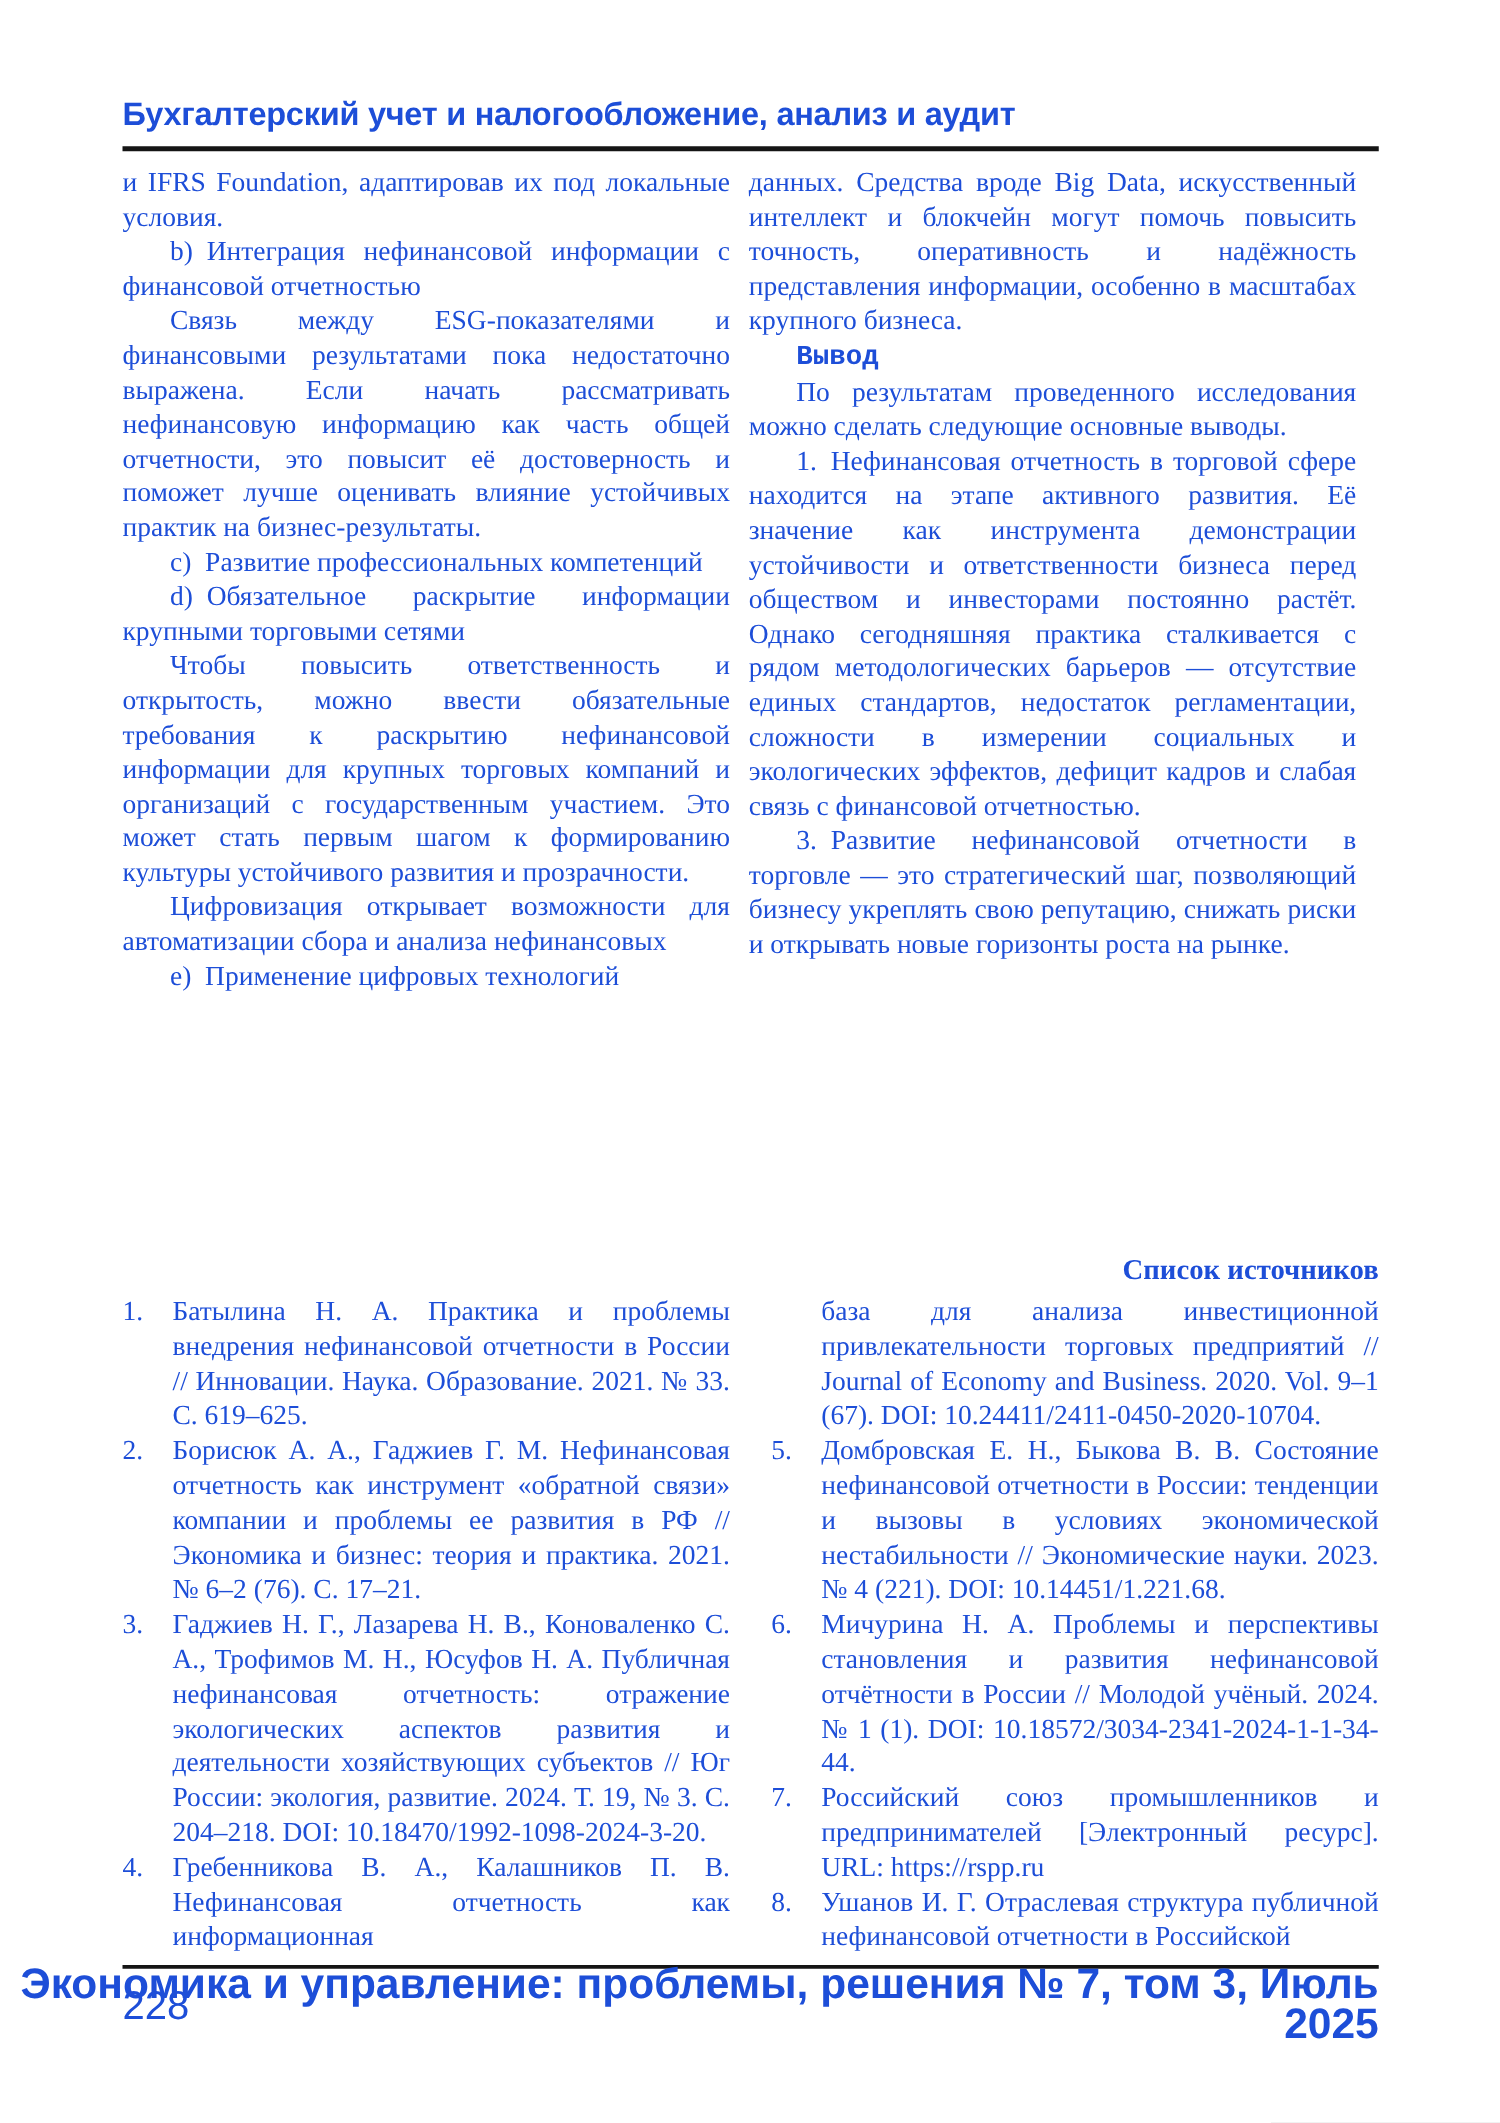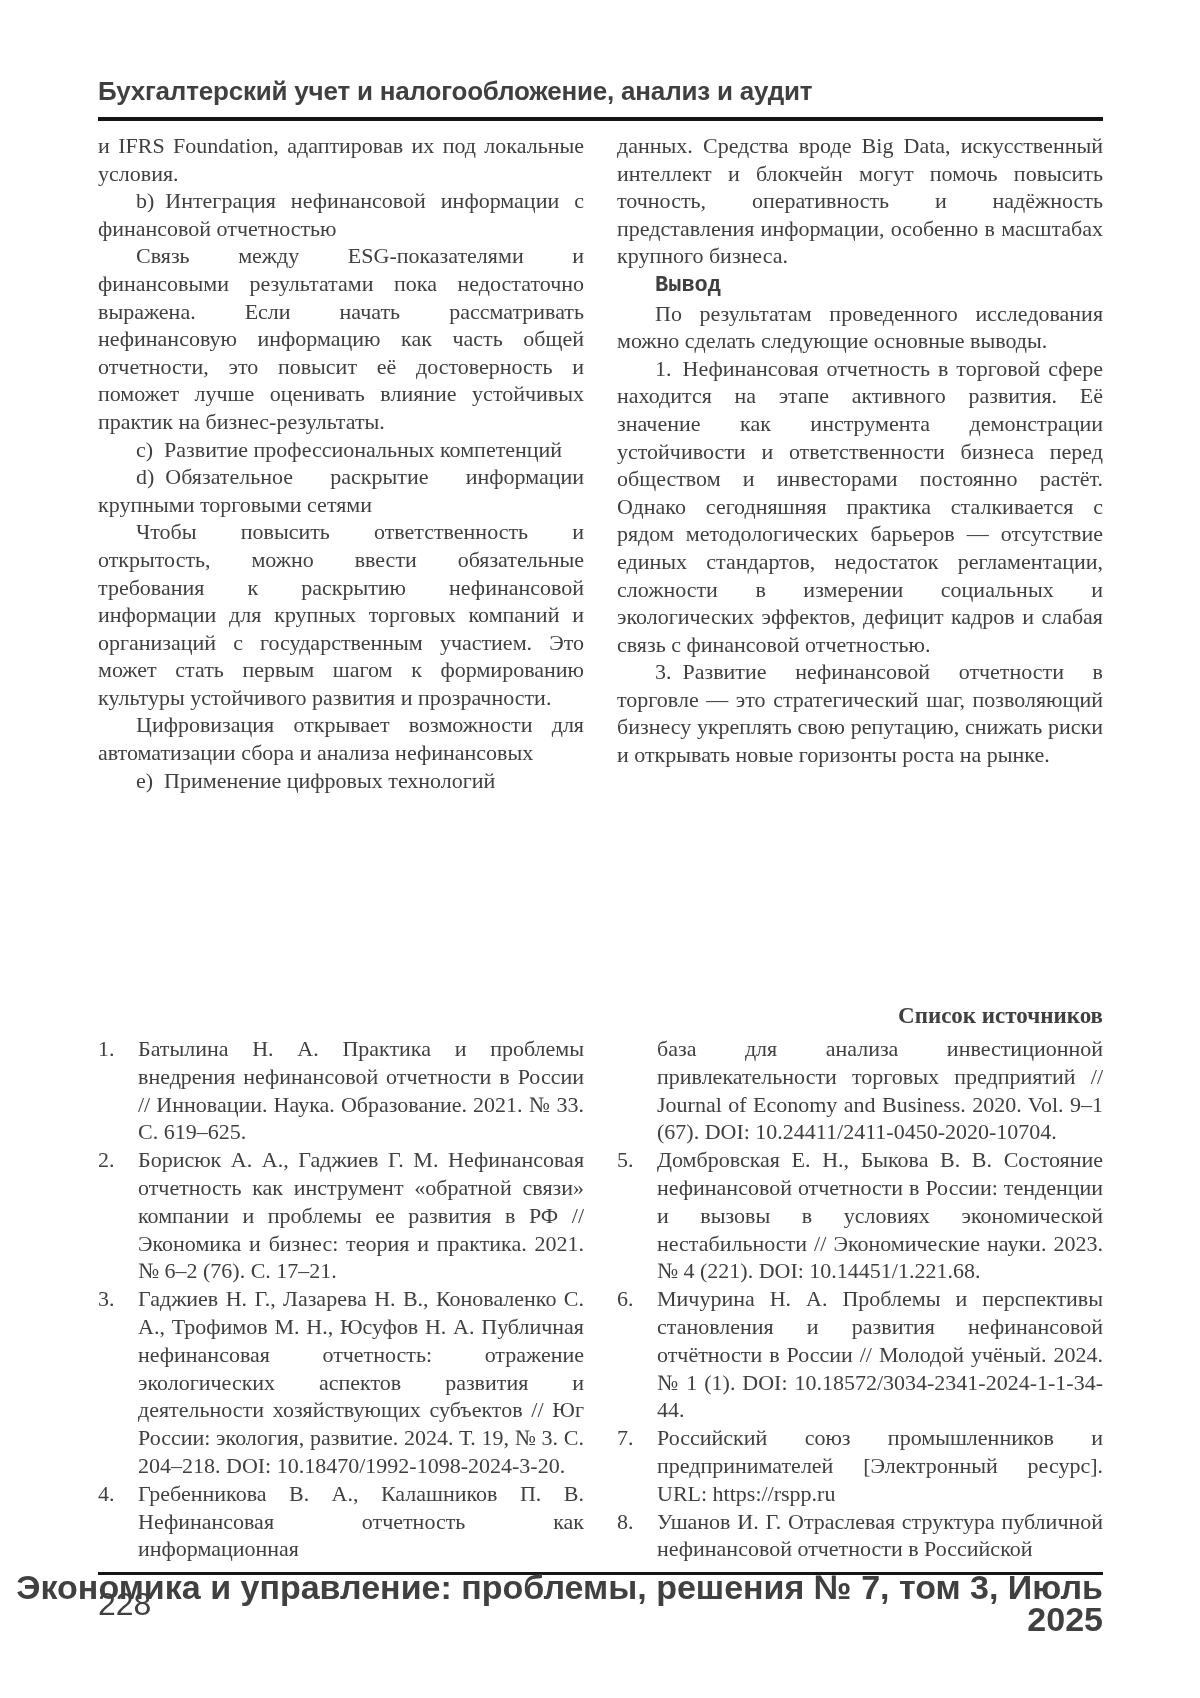--- a/index.html
+++ b/index.html
@@ -1,37 +1,37 @@
 <!DOCTYPE html>
 <html lang="ru"><head>
 <meta charset="utf-8">
 <style>
   html,body{margin:0;padding:0;background:#e8e8e8;}
   .page{
     position:relative;
     width:1200px;height:1698px;
     margin:0 auto;
     background:#ffffff;
-    color:#404040;
+    color:#1d4ed8;
     font-family:"Liberation Serif", serif;
     overflow:hidden;
   }
   .header-title{
     position:absolute;left:98px;top:76px;width:1005px;
     font-family:"Liberation Sans", sans-serif;
     font-weight:bold;font-size:26px;line-height:30px;
     letter-spacing:-0.2px;
   }
   .header-rule{
     position:absolute;left:98px;top:117px;width:1005px;height:4px;
     background:#151515;
   }
   .body-cols{
     position:absolute;left:98px;top:132px;width:1005px;
-    display:flex;gap:33px;
+    display:flex;gap:15px;
   }
   .col{width:486px;flex:none;}
   .para{
     margin:0;font-size:22px;line-height:27.6px;
     text-align:justify;
   }
   .para.indent{text-indent:38px;}
   .it{}
   .bd{font-weight:bold;font-family:Liberation Mono, monospace;}
   .refs-heading{

